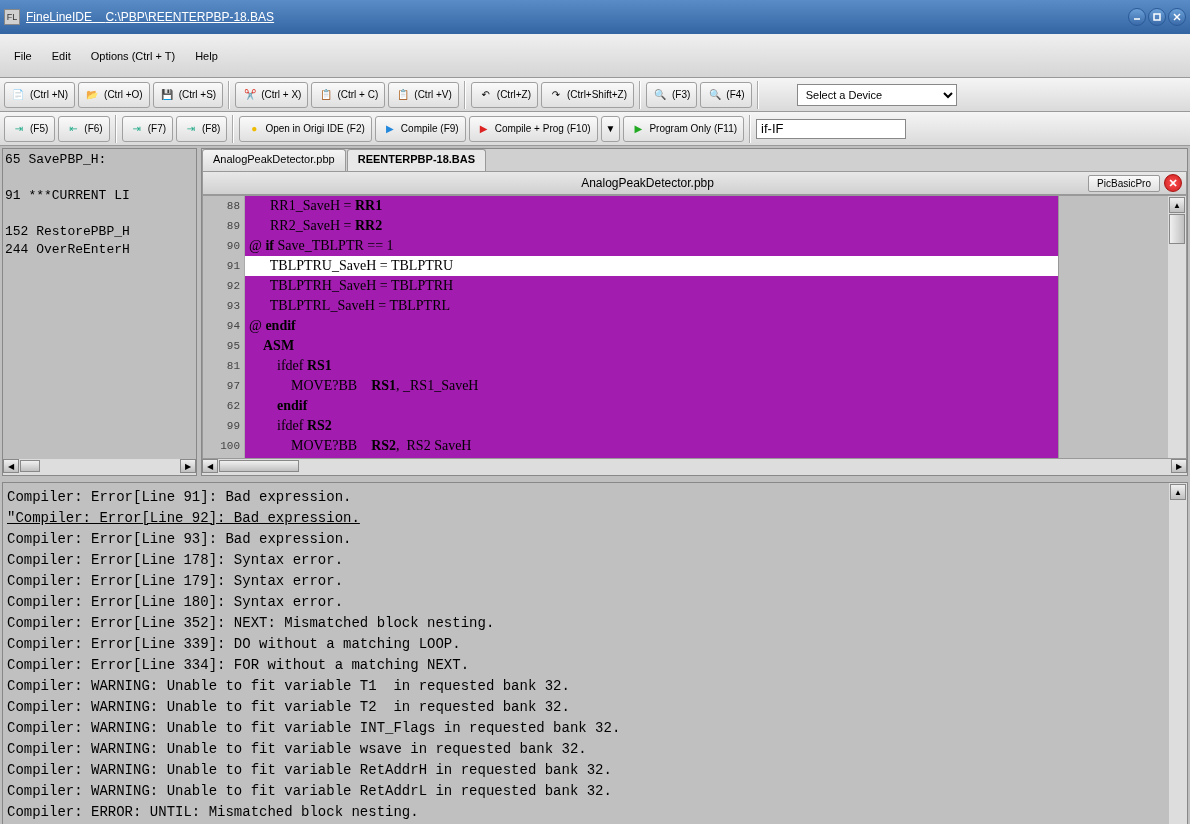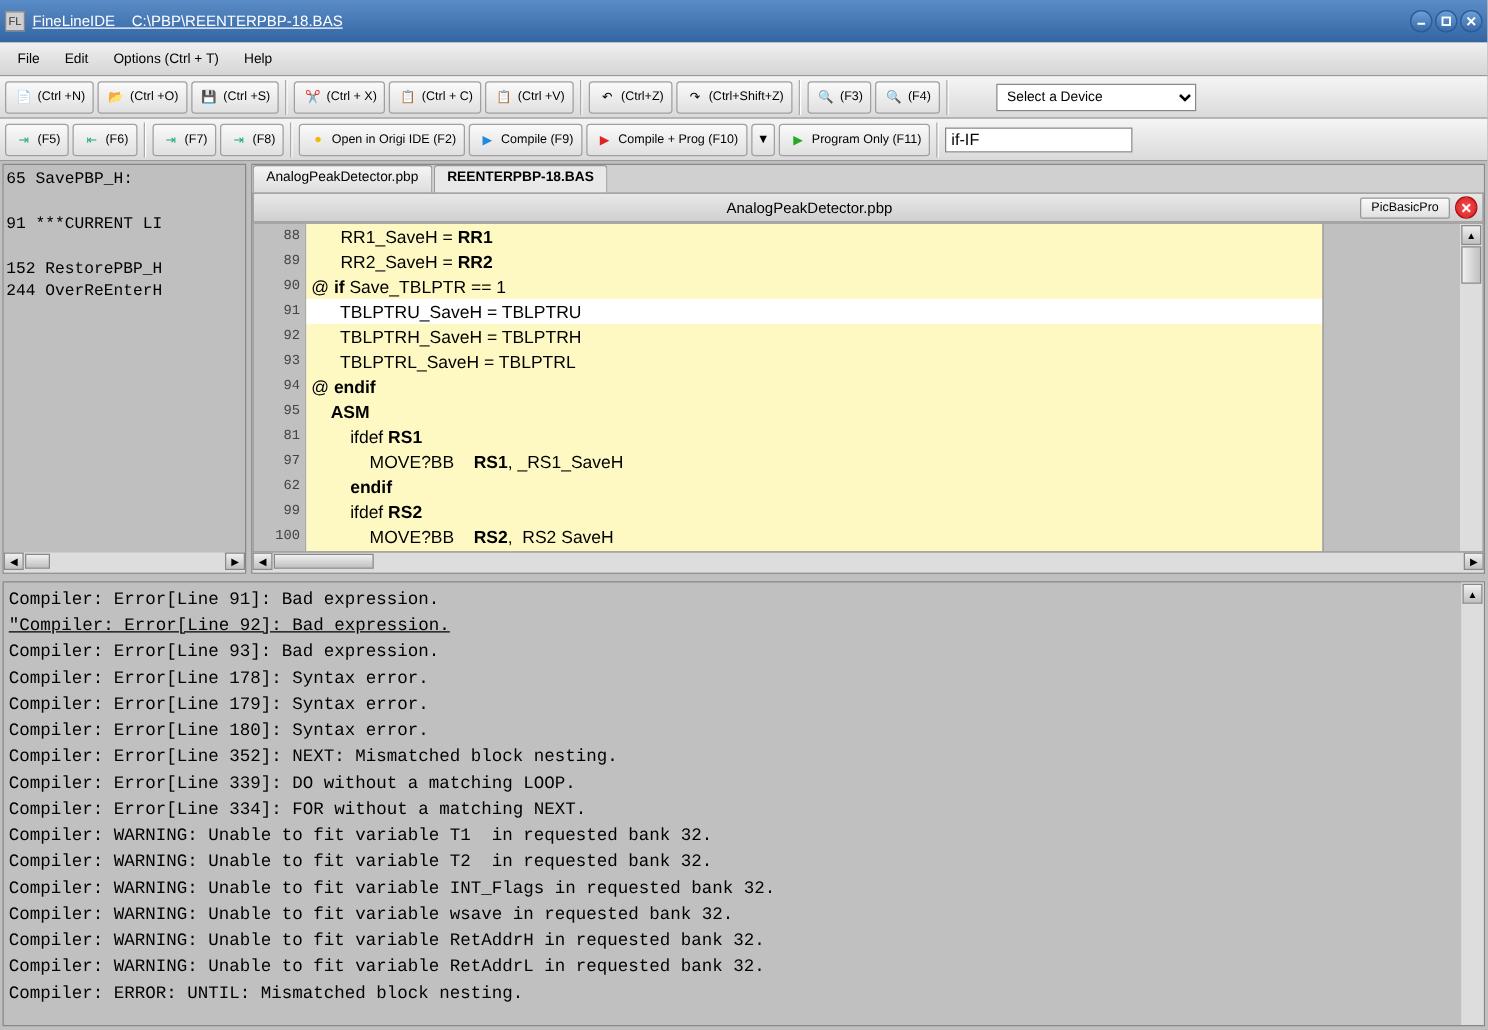--- a/index.html
+++ b/index.html
@@ -5,21 +5,21 @@
 * { margin: 0; padding: 0; box-sizing: border-box; }
 body { font-family: Tahoma, Arial, sans-serif; font-size: 11px; background: #bfbfbf; overflow: hidden; width: 1190px; height: 824px; }
 
 .titlebar { height: 34px; background: linear-gradient(to bottom, #5a8cc7, #3365a3); display: flex; align-items: center; padding: 16px 4px; color: white; }
 .titlebar-icon { width: 16px; height: 16px; background: #d0d0d0; border: 1px solid #888; margin-right: 6px; display: flex; align-items: center; justify-content: center; font-size: 9px; color: #333; }
 .titlebar-text { flex: 1; font-size: 12px; text-decoration: underline; }
 .titlebar-buttons { display: flex; gap: 2px; }
 .titlebar-btn { width: 18px; height: 18px; border-radius: 50%; background: linear-gradient(to bottom, #6aa0d8, #3a6aa8); border: 1px solid #2a5a98; display: flex; align-items: center; justify-content: center; cursor: pointer; }
 .titlebar-btn svg { width: 10px; height: 10px; }
 
-.menubar { height: 27px; background: linear-gradient(to bottom, #f0f0f0, #d5d5d5); border-bottom: 1px solid #999; display: flex; align-items: center; padding: 0 4px; }
+.menubar { height: 44px; background: linear-gradient(to bottom, #f0f0f0, #d5d5d5); border-bottom: 1px solid #999; display: flex; align-items: center; padding: 0 4px; }
 .menu-item { padding: 4px 10px; cursor: pointer; }
 
 .toolbar { height: 34px; background: linear-gradient(to bottom, #f5f5f5, #dadada); border-bottom: 1px solid #999; display: flex; align-items: center; padding: 2px 4px; gap: 3px; }
 .toolbar-sep { width: 2px; height: 28px; border-left: 1px solid #aaa; border-right: 1px solid #fff; margin: 0 2px; }
 .tb-btn { height: 26px; background: linear-gradient(to bottom, #fafafa, #e0e0e0); border: 1px solid #a0a0a0; border-radius: 3px; display: flex; align-items: center; padding: 0 6px; cursor: pointer; gap: 3px; font-size: 10px; }
 .tb-icon { width: 16px; height: 16px; display: flex; align-items: center; justify-content: center; }
 .device-select { height: 22px; width: 160px; background: white; border: 1px solid #888; font-size: 11px; padding: 0 4px; margin-left: 33px; }
 .quick-input { height: 20px; width: 150px; background: white; border: 1px solid #888; padding: 0 4px; font-size: 13px; }
 
 .main-area { display: flex; height: 332px; background: #bfbfbf; padding: 2px; gap: 4px; }
@@ -32,21 +32,21 @@
 .tabs-row { height: 22px; display: flex; background: #d0d0d0; }
 .tab { padding: 3px 10px; background: linear-gradient(to bottom, #f5f5f5, #ddd); border: 1px solid #999; border-bottom: none; border-radius: 3px 3px 0 0; margin-right: 1px; cursor: pointer; font-size: 11px; }
 .tab.active { background: #e8e8e8; font-weight: bold; }
 .file-header { height: 24px; background: linear-gradient(to bottom, #e8e8e8, #d0d0d0); border: 1px solid #999; display: flex; align-items: center; padding: 0 4px; }
 .file-title { flex: 1; text-align: center; font-size: 12px; }
 .lang-badge { background: linear-gradient(to bottom, #fafafa, #e0e0e0); border: 1px solid #999; border-radius: 2px; padding: 2px 8px; font-size: 10px; }
 .close-btn { width: 18px; height: 18px; background: radial-gradient(circle, #ff5050, #cc2020); border-radius: 50%; margin-left: 4px; display: flex; align-items: center; justify-content: center; cursor: pointer; color: white; font-weight: bold; border: 1px solid #aa1010; }
 
 .code-area { flex: 1; display: flex; overflow: hidden; background: #c0c0c0; border: 1px solid #999; position: relative; }
 .gutter { width: 42px; background: #c0c0c0; text-align: right; font-family: 'Courier New', monospace; font-size: 11px; color: #444; padding-right: 4px; border-right: 1px solid #aaa; }
-.code-lines { flex: 1; font-family: Liberation Sans, sans-serif; font-size: 14px; background: #fef9c3; overflow: hidden; }
+.code-lines { flex: 1; font-family: Liberation Serif, serif; font-size: 14px; background: #a21caf; overflow: hidden; }
 .code-line { line-height: 20px; white-space: pre; padding-left: 4px; }
 .code-line.highlight { background: #ffffff; }
 .gutter-line { line-height: 20px; }
 .right-margin { width: 110px; border-left: 1px solid #999; background: #c0c0c0; }
 .vscroll { width: 18px; background: #ddd; position: relative; }
 .vscroll-thumb { width: 16px; height: 30px; background: linear-gradient(to right, #f0f0f0, #c0c0c0); border: 1px solid #888; margin: 1px; }
 .vscroll-btn { width: 16px; height: 16px; background: linear-gradient(to bottom, #f0f0f0, #c0c0c0); border: 1px solid #888; margin: 1px; display:flex; align-items:center; justify-content:center; font-size:8px; }
 .hscroll { height: 16px; display: flex; background: #ddd; }
 .hscroll-btn { width: 16px; height: 14px; background: linear-gradient(to bottom, #f0f0f0, #c0c0c0); border: 1px solid #888; display:flex; align-items:center; justify-content:center; font-size:8px; }
 .hscroll-track { flex: 1; }

